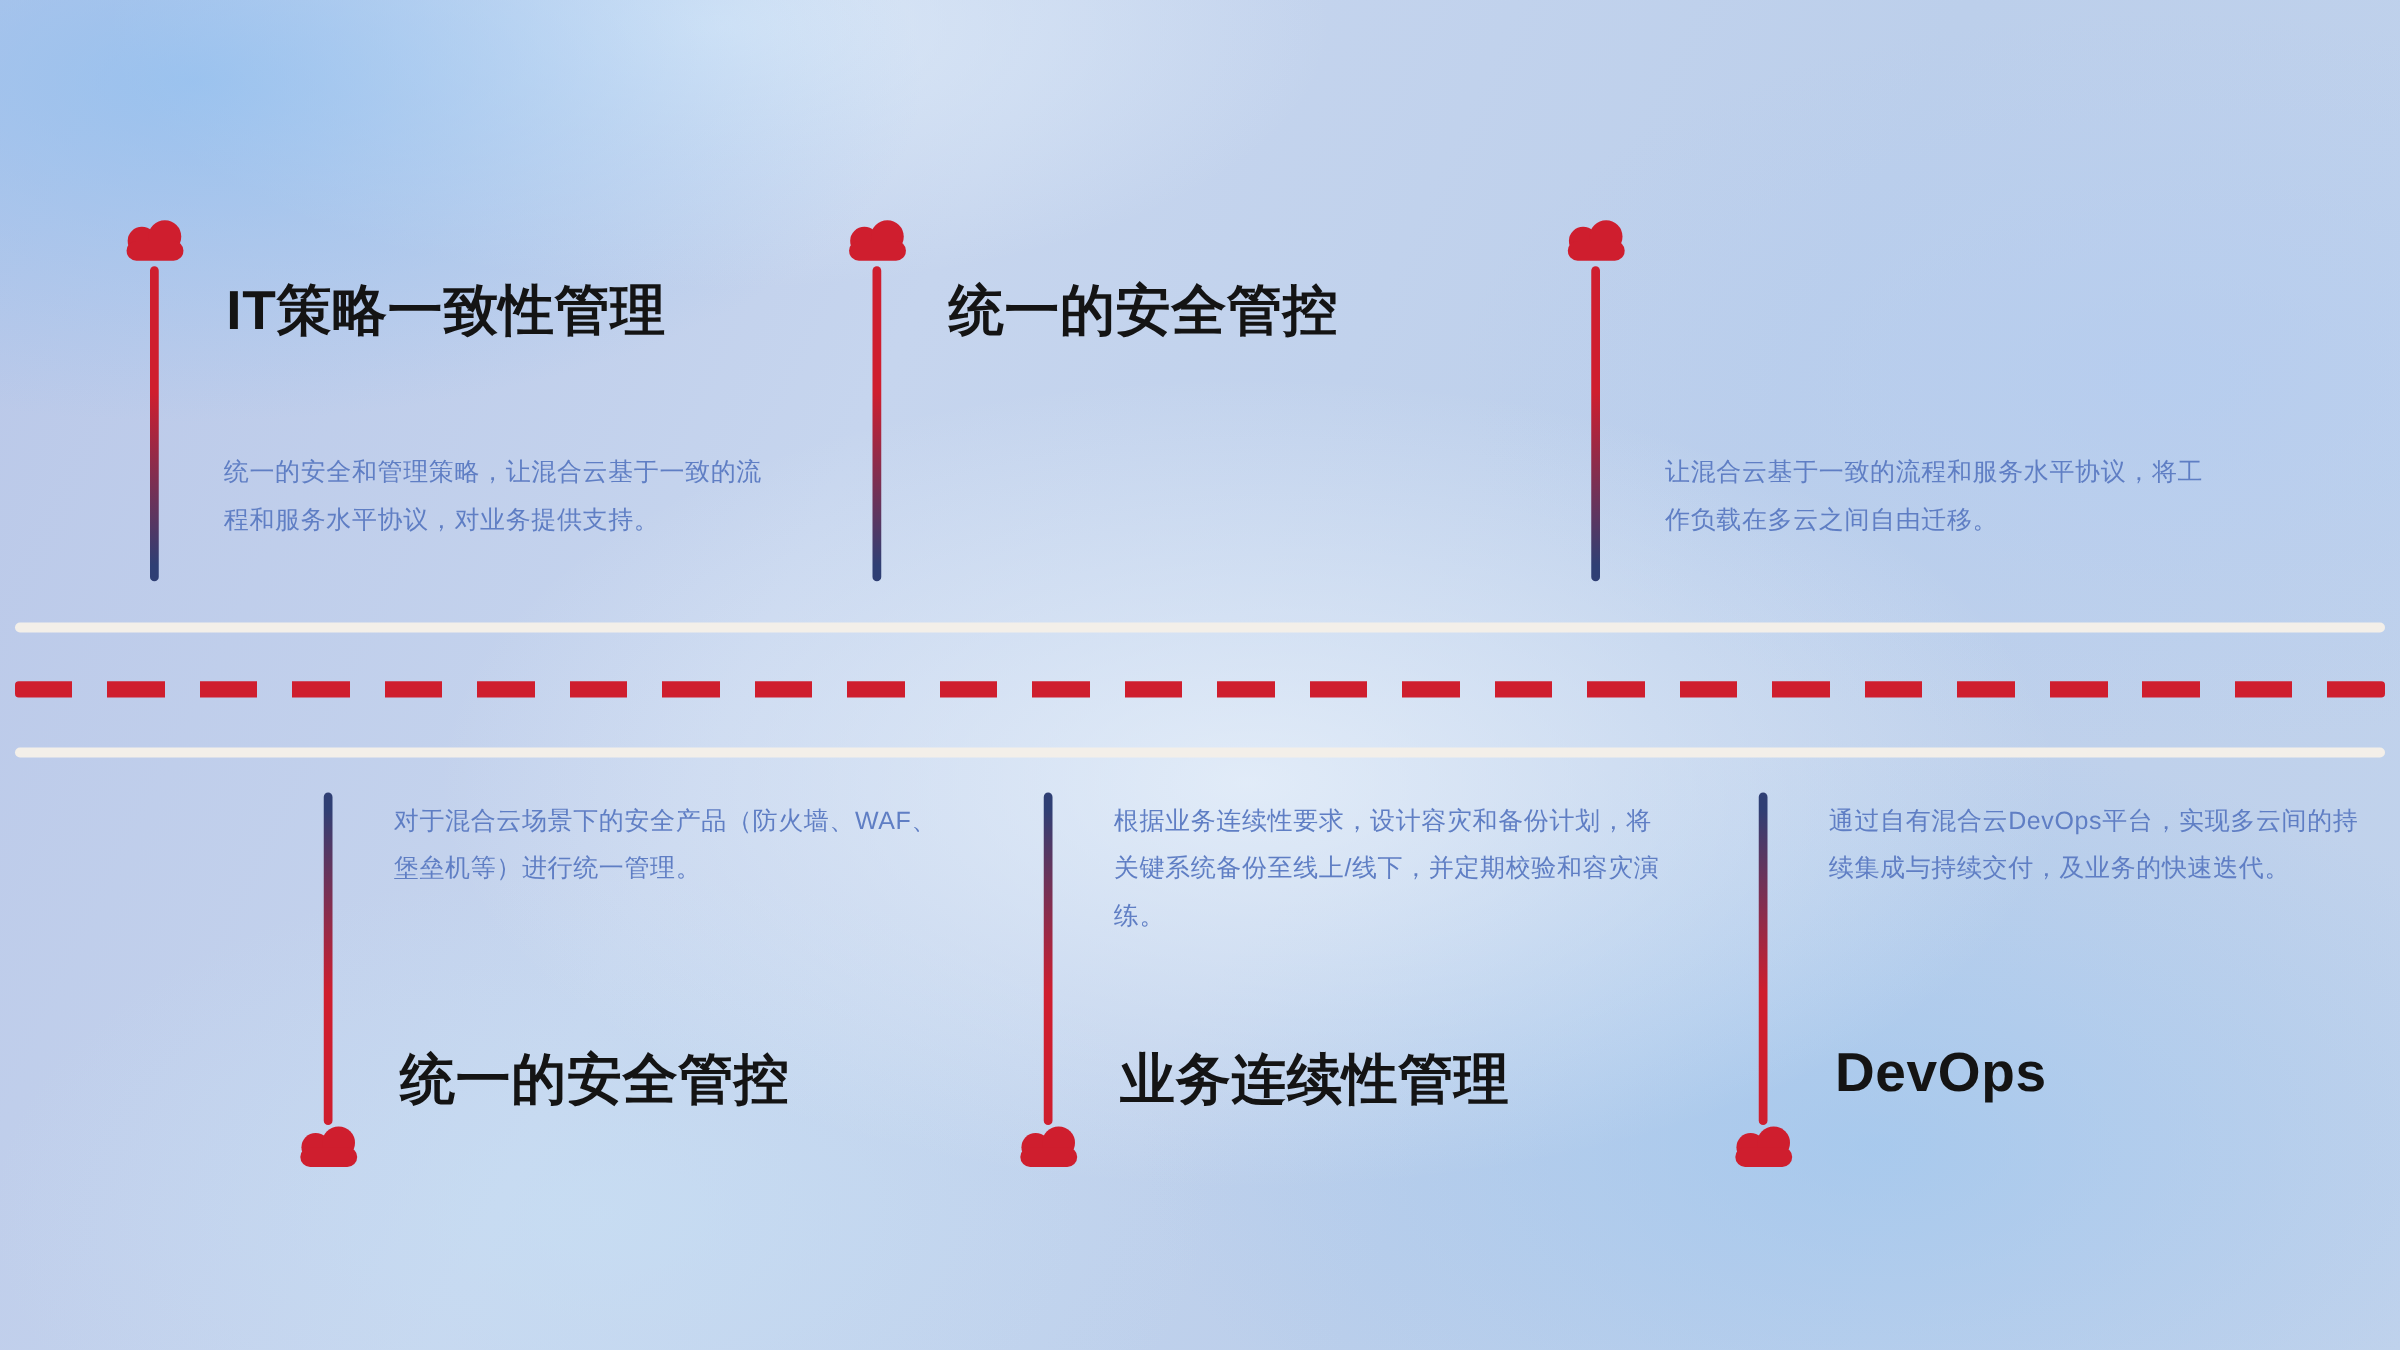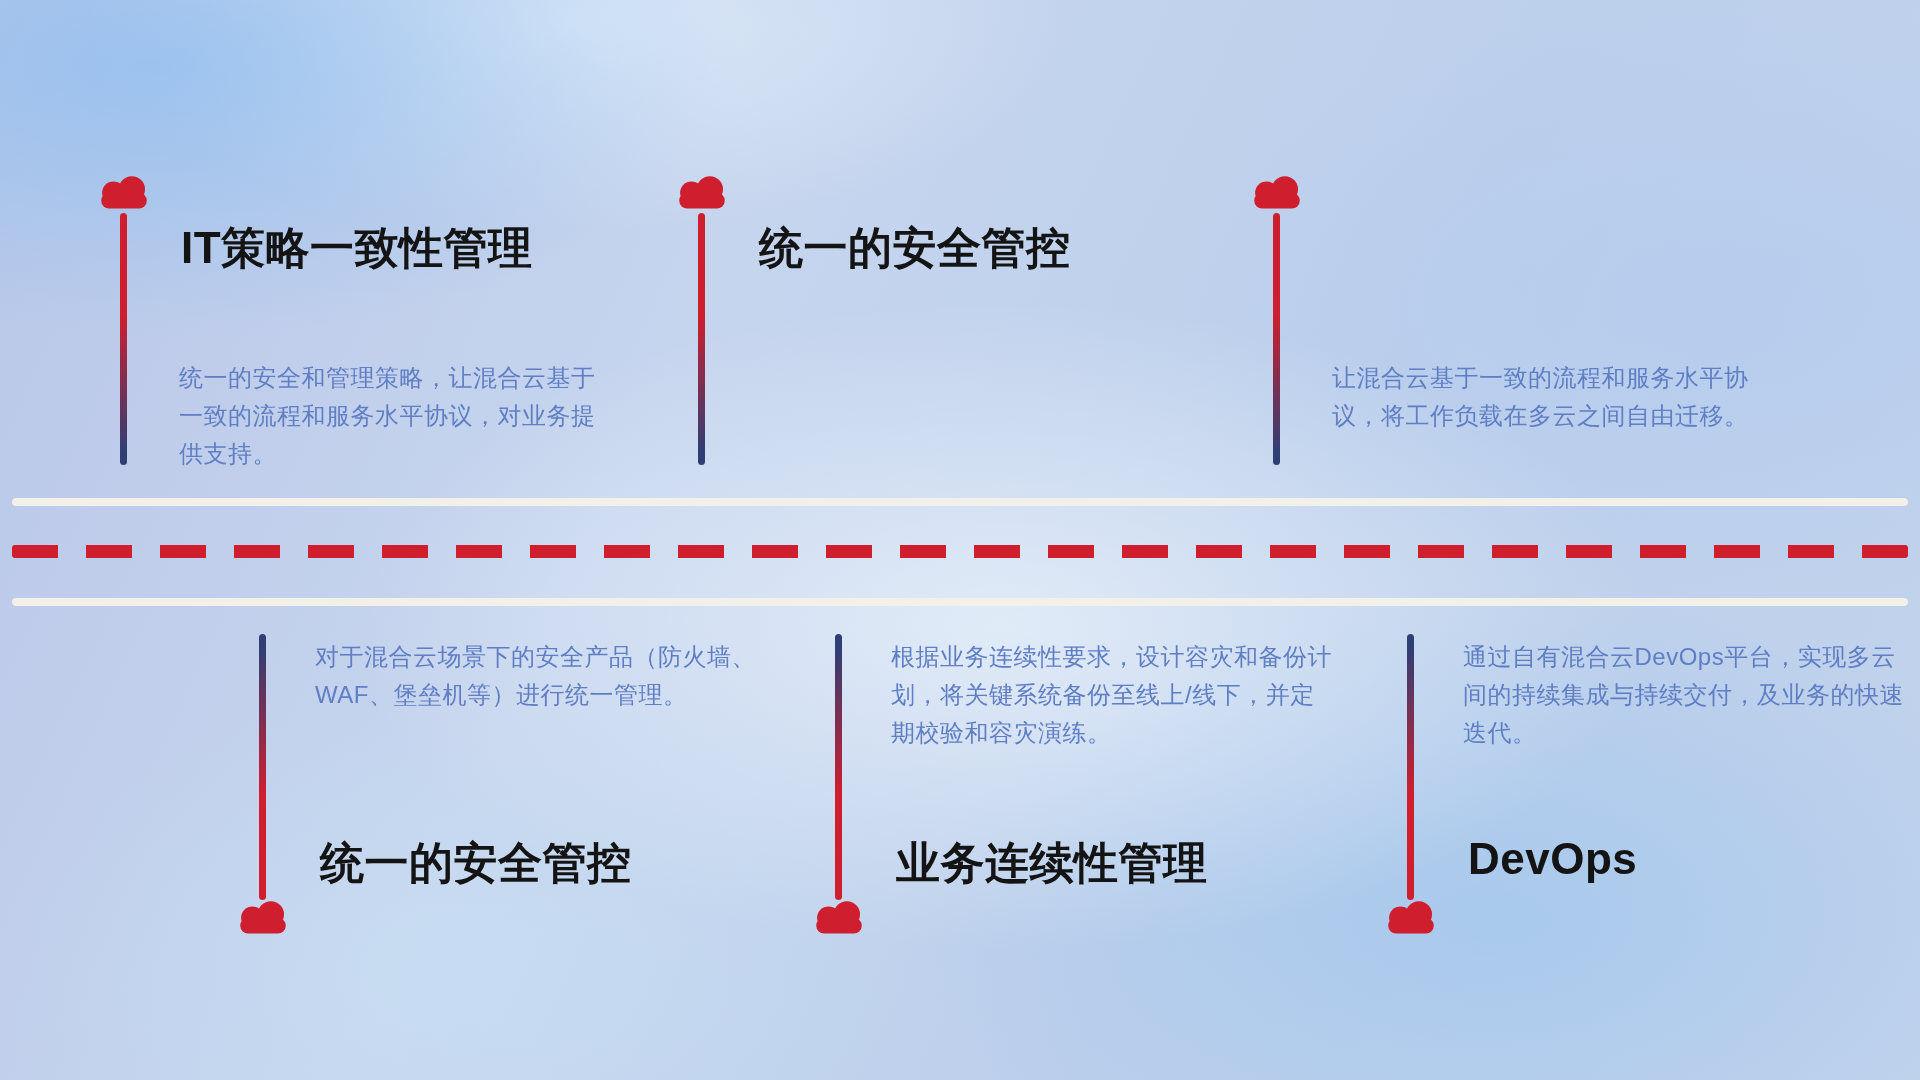--- a/index.html
+++ b/index.html
@@ -63,21 +63,21 @@
   .cap-title{
     position:absolute;left:85px;
     font-size:44px;font-weight:700;color:var(--title-text);
     white-space:nowrap;letter-spacing:.5px;
   }
   .item-top .cap-title{top:50px;}
   .item-bottom .cap-title{top:204px;}
 
   .cap-desc{
     position:absolute;left:83px;width:438px;
-    font-size:24px;line-height:38px;color:var(--body-text);
+    font-size:20px;line-height:38px;color:var(--body-text);
     letter-spacing:.5px;
   }
   .item-top .cap-desc{top:190px;}
   .item-bottom .cap-desc{top:8px;left:80px;width:442px;}
 </style>
 </head>
 <body>
 
 <div class="bg"></div>
 

